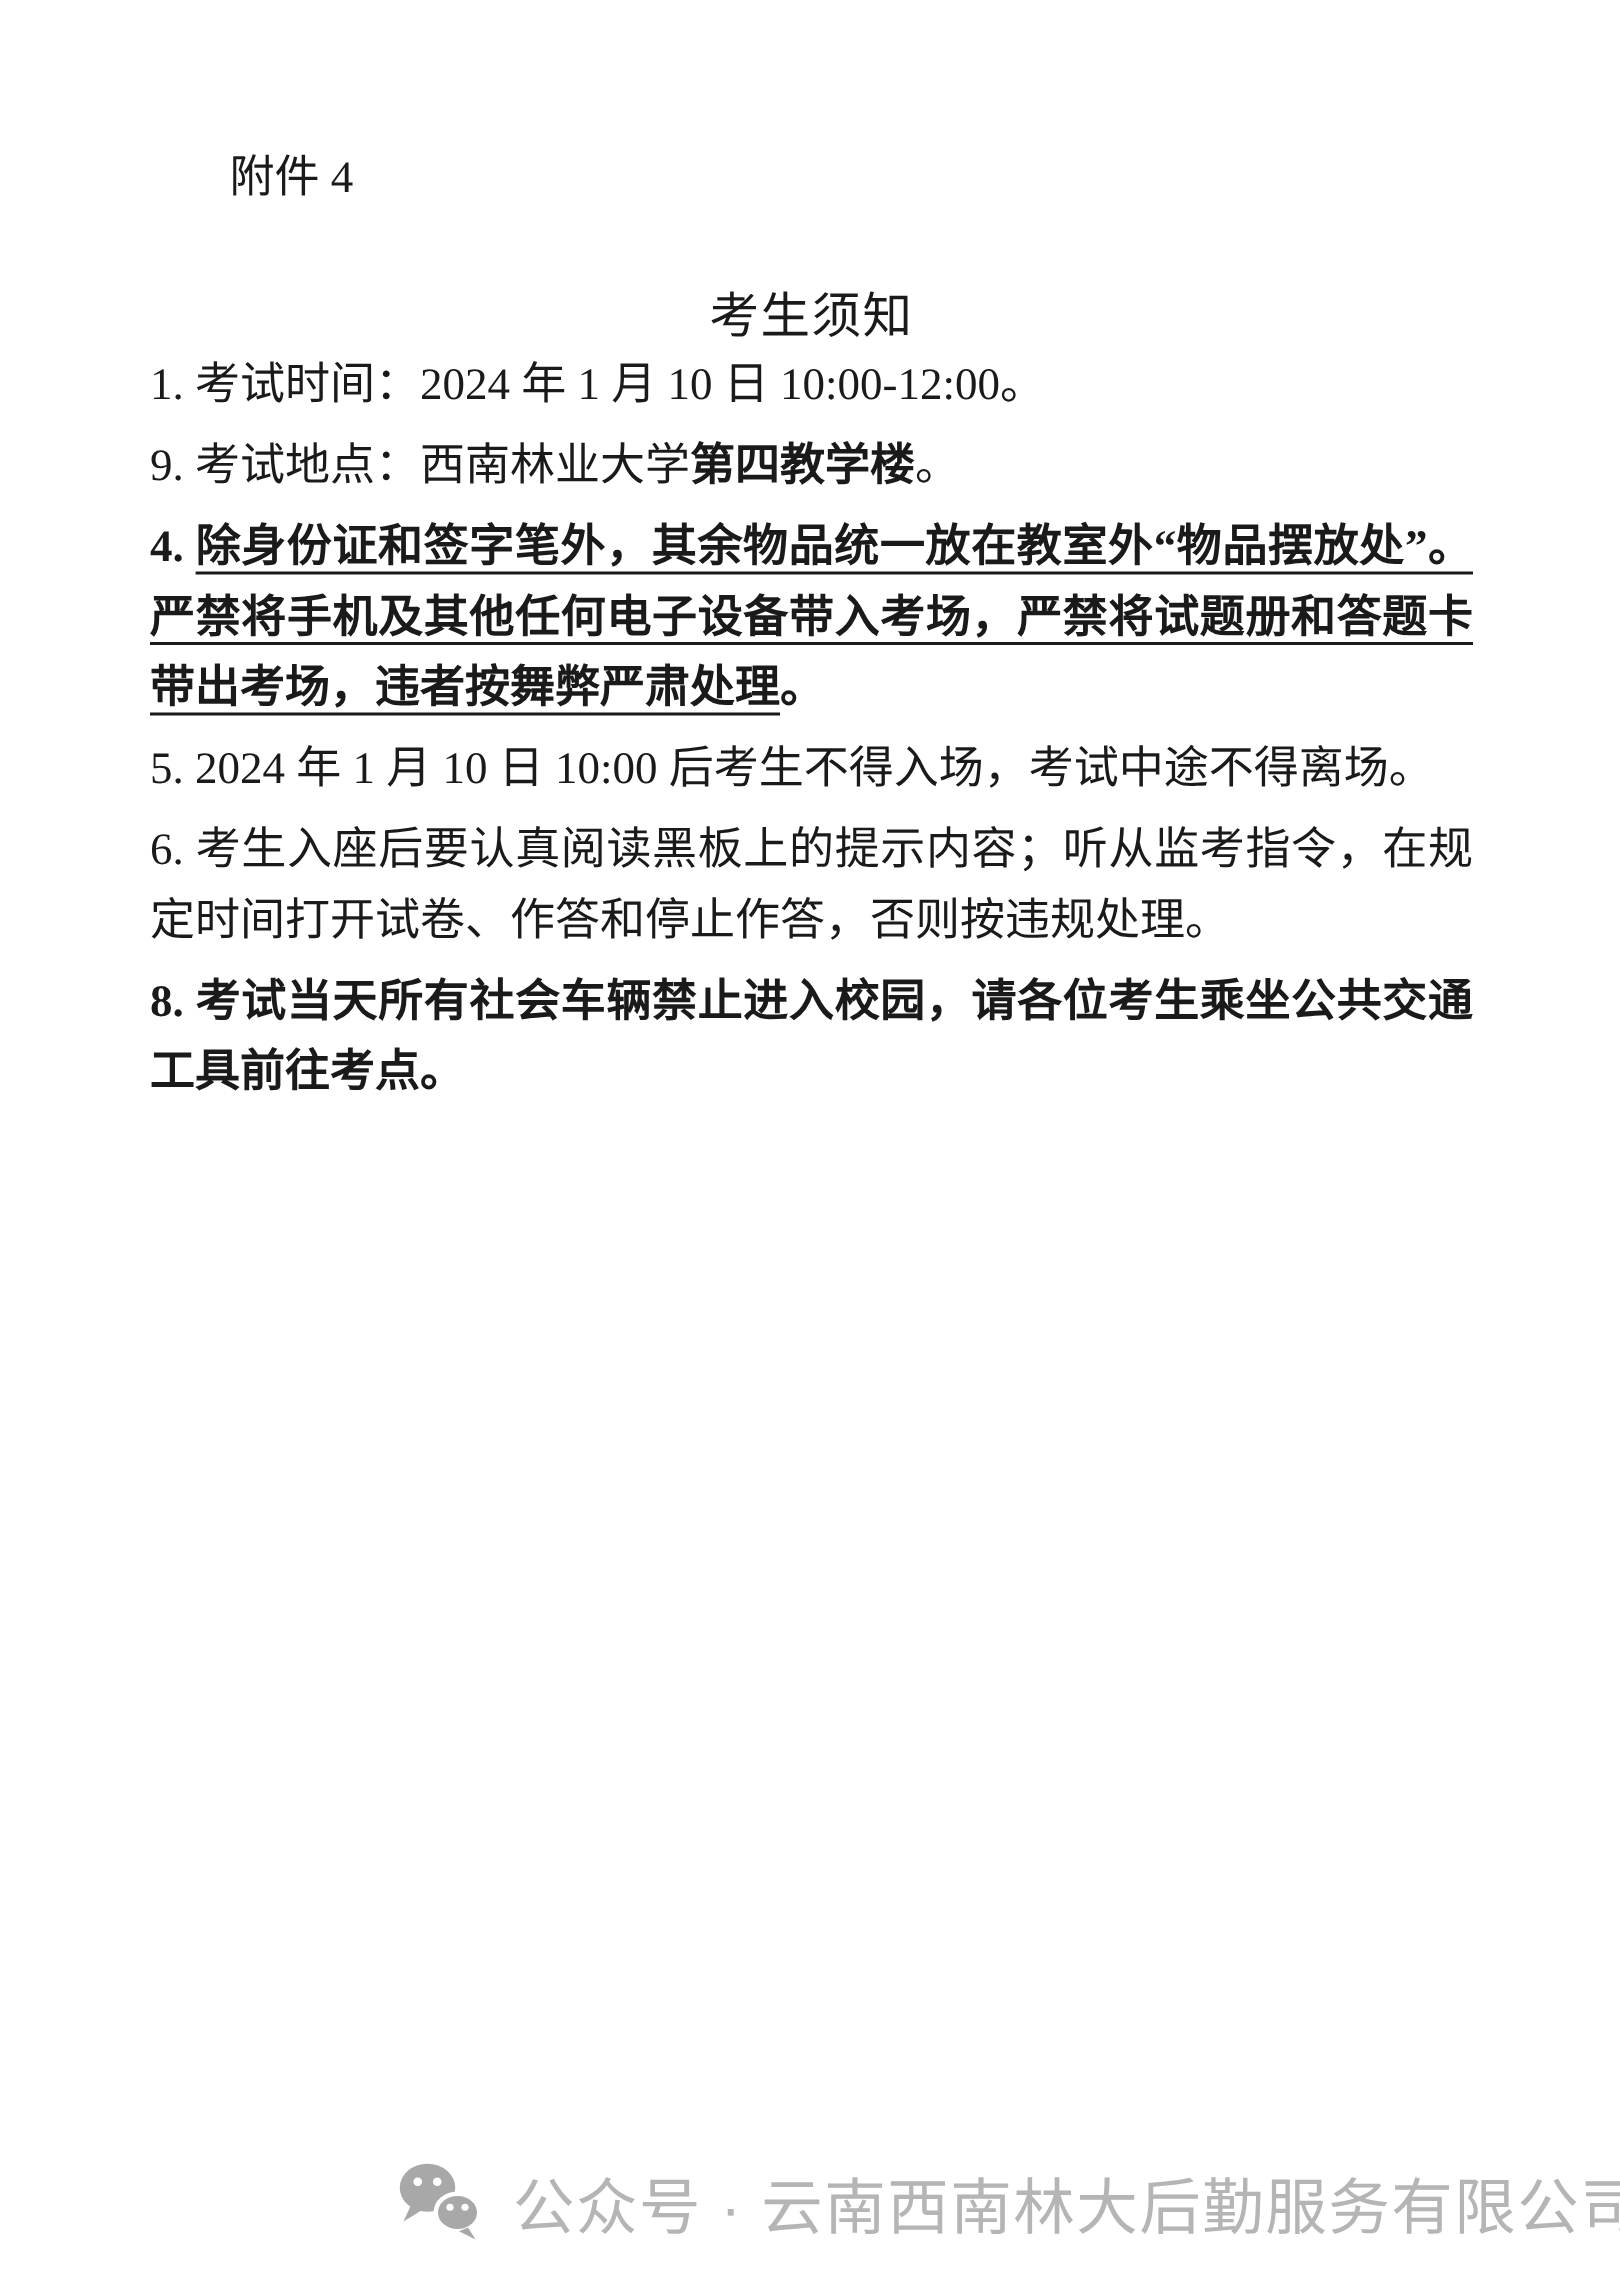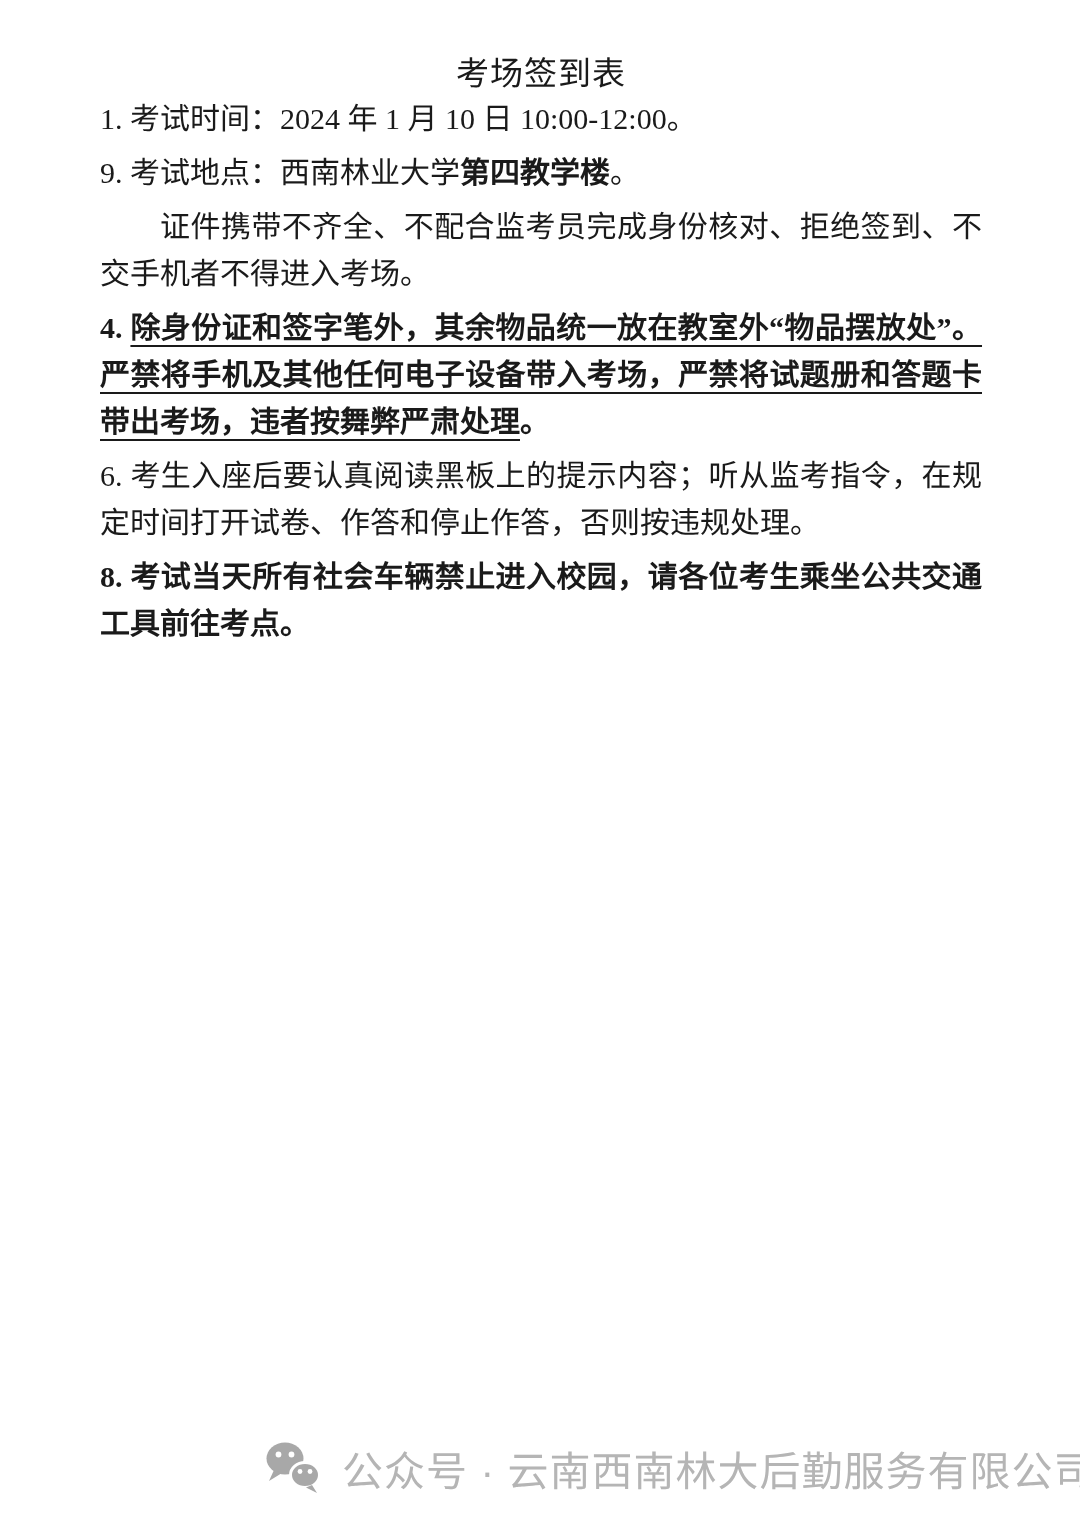--- a/index.html
+++ b/index.html
@@ -72,28 +72,29 @@
     height: 56px;
     flex: 0 0 auto;
   }
 </style>
 </head>
 <body>
 
 <div class="page">
 
   <div class="doc">
+    <div class="attachment">附件 4</div>
 
-    <div class="title">考场签到表</div>
+    <div class="title">考生须知</div>
 
     <div class="paragraphs">
         <p class="para"><span>1. 考试时间：2024 年 1 月 10 日 10:00-12:00。</span></p>
         <p class="para"><span>9. 考试地点：西南林业大学</span><span class="b">第四教学楼</span><span>。</span></p>
-        <p class="para indent"><span>证件携带不齐全、不配合监考员完成身份核对、拒绝签到、不交手机者不得进入考场。</span></p>
         <p class="para"><span class="b">4. </span><span class="b u">除身份证和签字笔外，其余物品统一放在教室外“物品摆放处”。严禁将手机及其他任何电子设备带入考场，严禁将试题册和答题卡带出考场，违者按舞弊严肃处理</span><span class="b">。</span></p>
+        <p class="para"><span>5. 2024 年 1 月 10 日 10:00 后考生不得入场，考试中途不得离场。</span></p>
         <p class="para"><span>6. 考生入座后要认真阅读黑板上的提示内容；听从监考指令，在规定时间打开试卷、作答和停止作答，否则按违规处理。</span></p>
         <p class="para"><span class="b">8. 考试当天所有社会车辆禁止进入校园，请各位考生乘坐公共交通工具前往考点。</span></p>
       </div>
   </div>
 
   <div class="footer">
     <svg class="wechat-icon" viewBox="0 0 62 56" xmlns="http://www.w3.org/2000/svg" aria-hidden="true">
 
       <g fill="#a8a8a8">
         <ellipse cx="23" cy="18.5" rx="18.5" ry="16"></ellipse>

